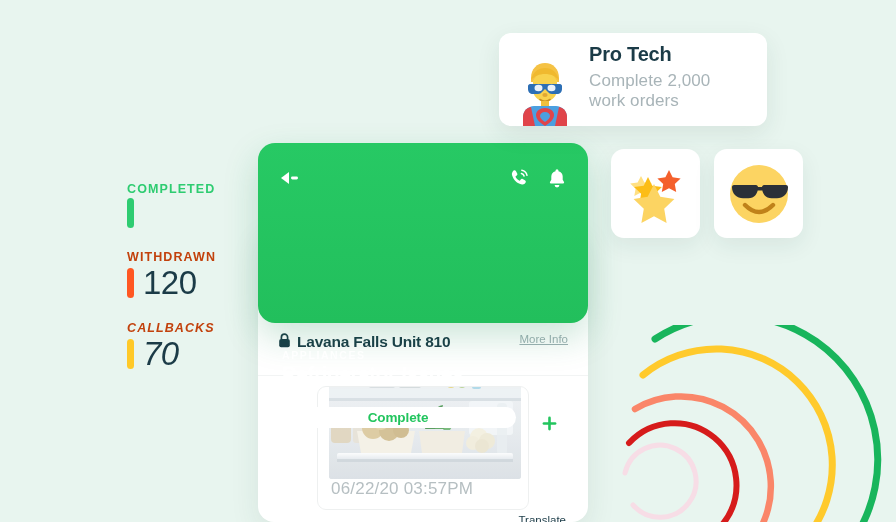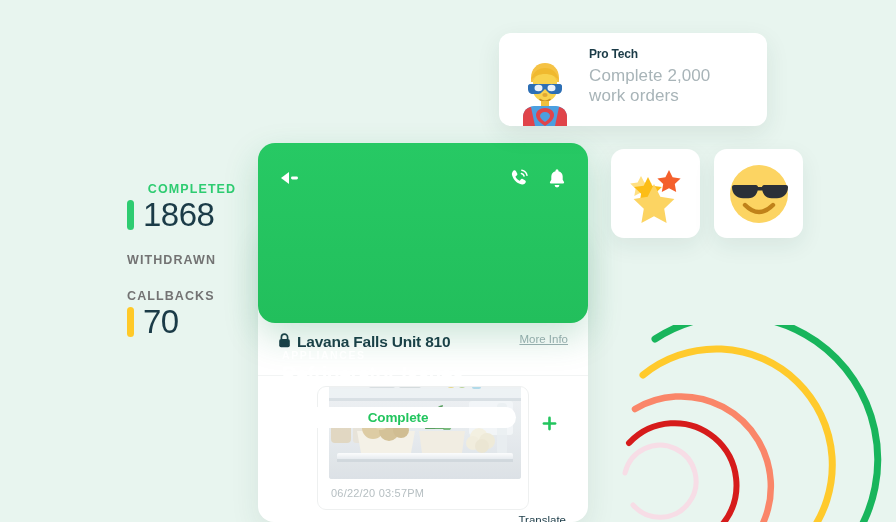--- a/index.html
+++ b/index.html
@@ -34,30 +34,30 @@
   .arcs svg { display: block; }
 
   
   .stats {
     position: absolute;
     left: 127px;
     top: 182px;
     width: 130px;
   }
   .stat { margin-bottom: 22px; }
-  .stat:last-child { margin-bottom: 0; }
+  .stat:last-child { margin-bottom: 0; font-style: italic; }
   .stat-label {
     font-size: 12.5px;
     letter-spacing: 1.1px;
     font-weight: 700;
-    color: #737373;
+    color: #c2410c;
     margin-bottom: 2px;
     white-space: nowrap;
   }
-  .stat-label.accent { color: #2ecc71; text-align: center; }
+  .stat-label.accent { color: #2ecc71; }
   .stat-row {
     display: flex;
     align-items: center;
     gap: 9px;
   }
   .stat-bar {
     width: 7px;
     height: 30px;
     border-radius: 4px;
     flex: 0 0 auto;
@@ -128,21 +128,21 @@
     height: 106px;
     border-radius: 3px;
     overflow: hidden;
     background: #dfe5e8;
   }
   .photo svg { display: block; }
   .photo-date {
     position: absolute;
     left: 13px;
     bottom: 10px;
-    font-size: 11px;
+    font-size: 17px;
     color: #b6bfc2;
     letter-spacing: 0.2px;
   }
   .translate-link {
     position: absolute;
     right: 22px;
     top: 288px;
     font-size: 11.5px;
     color: #1b3b47;
     text-decoration: underline;
@@ -250,21 +250,21 @@
   }
   .achv-avatar {
     width: 56px;
     height: 70px;
     flex: 0 0 auto;
     margin-right: 16px;
     align-self: flex-end;
   }
   .achv-text { padding-bottom: 6px; }
   .achv-title {
-    font-size: 12px;
+    font-size: 20px;
     font-weight: 700;
     color: #1b3b47;
     letter-spacing: -0.2px;
     margin-bottom: 5px;
   }
   .achv-sub {
     font-size: 17px;
     color: #a8b4b8;
     letter-spacing: 0.1px;
   }
@@ -301,26 +301,29 @@
       </g>
     </svg>
   </div>
 
   <div class="stats">
 
     <div class="stat">
       <div class="stat-label accent">COMPLETED</div>
       <div class="stat-row">
         <span class="stat-bar" style="background:#2ecc71"></span>
-        <span class="stat-value">1868</span>
       </div>
     </div>
 
     <div class="stat">
       <div class="stat-label">WITHDRAWN</div>
+      <div class="stat-row">
+        <span class="stat-bar" style="background:#ff5722"></span>
+        <span class="stat-value">120</span>
+      </div>
     </div>
 
 
     <div class="stat">
       <div class="stat-label">CALLBACKS</div>
       <div class="stat-row">
         <span class="stat-bar" style="background:#ffc928"></span>
         <span class="stat-value">70</span>
       </div>
     </div>

